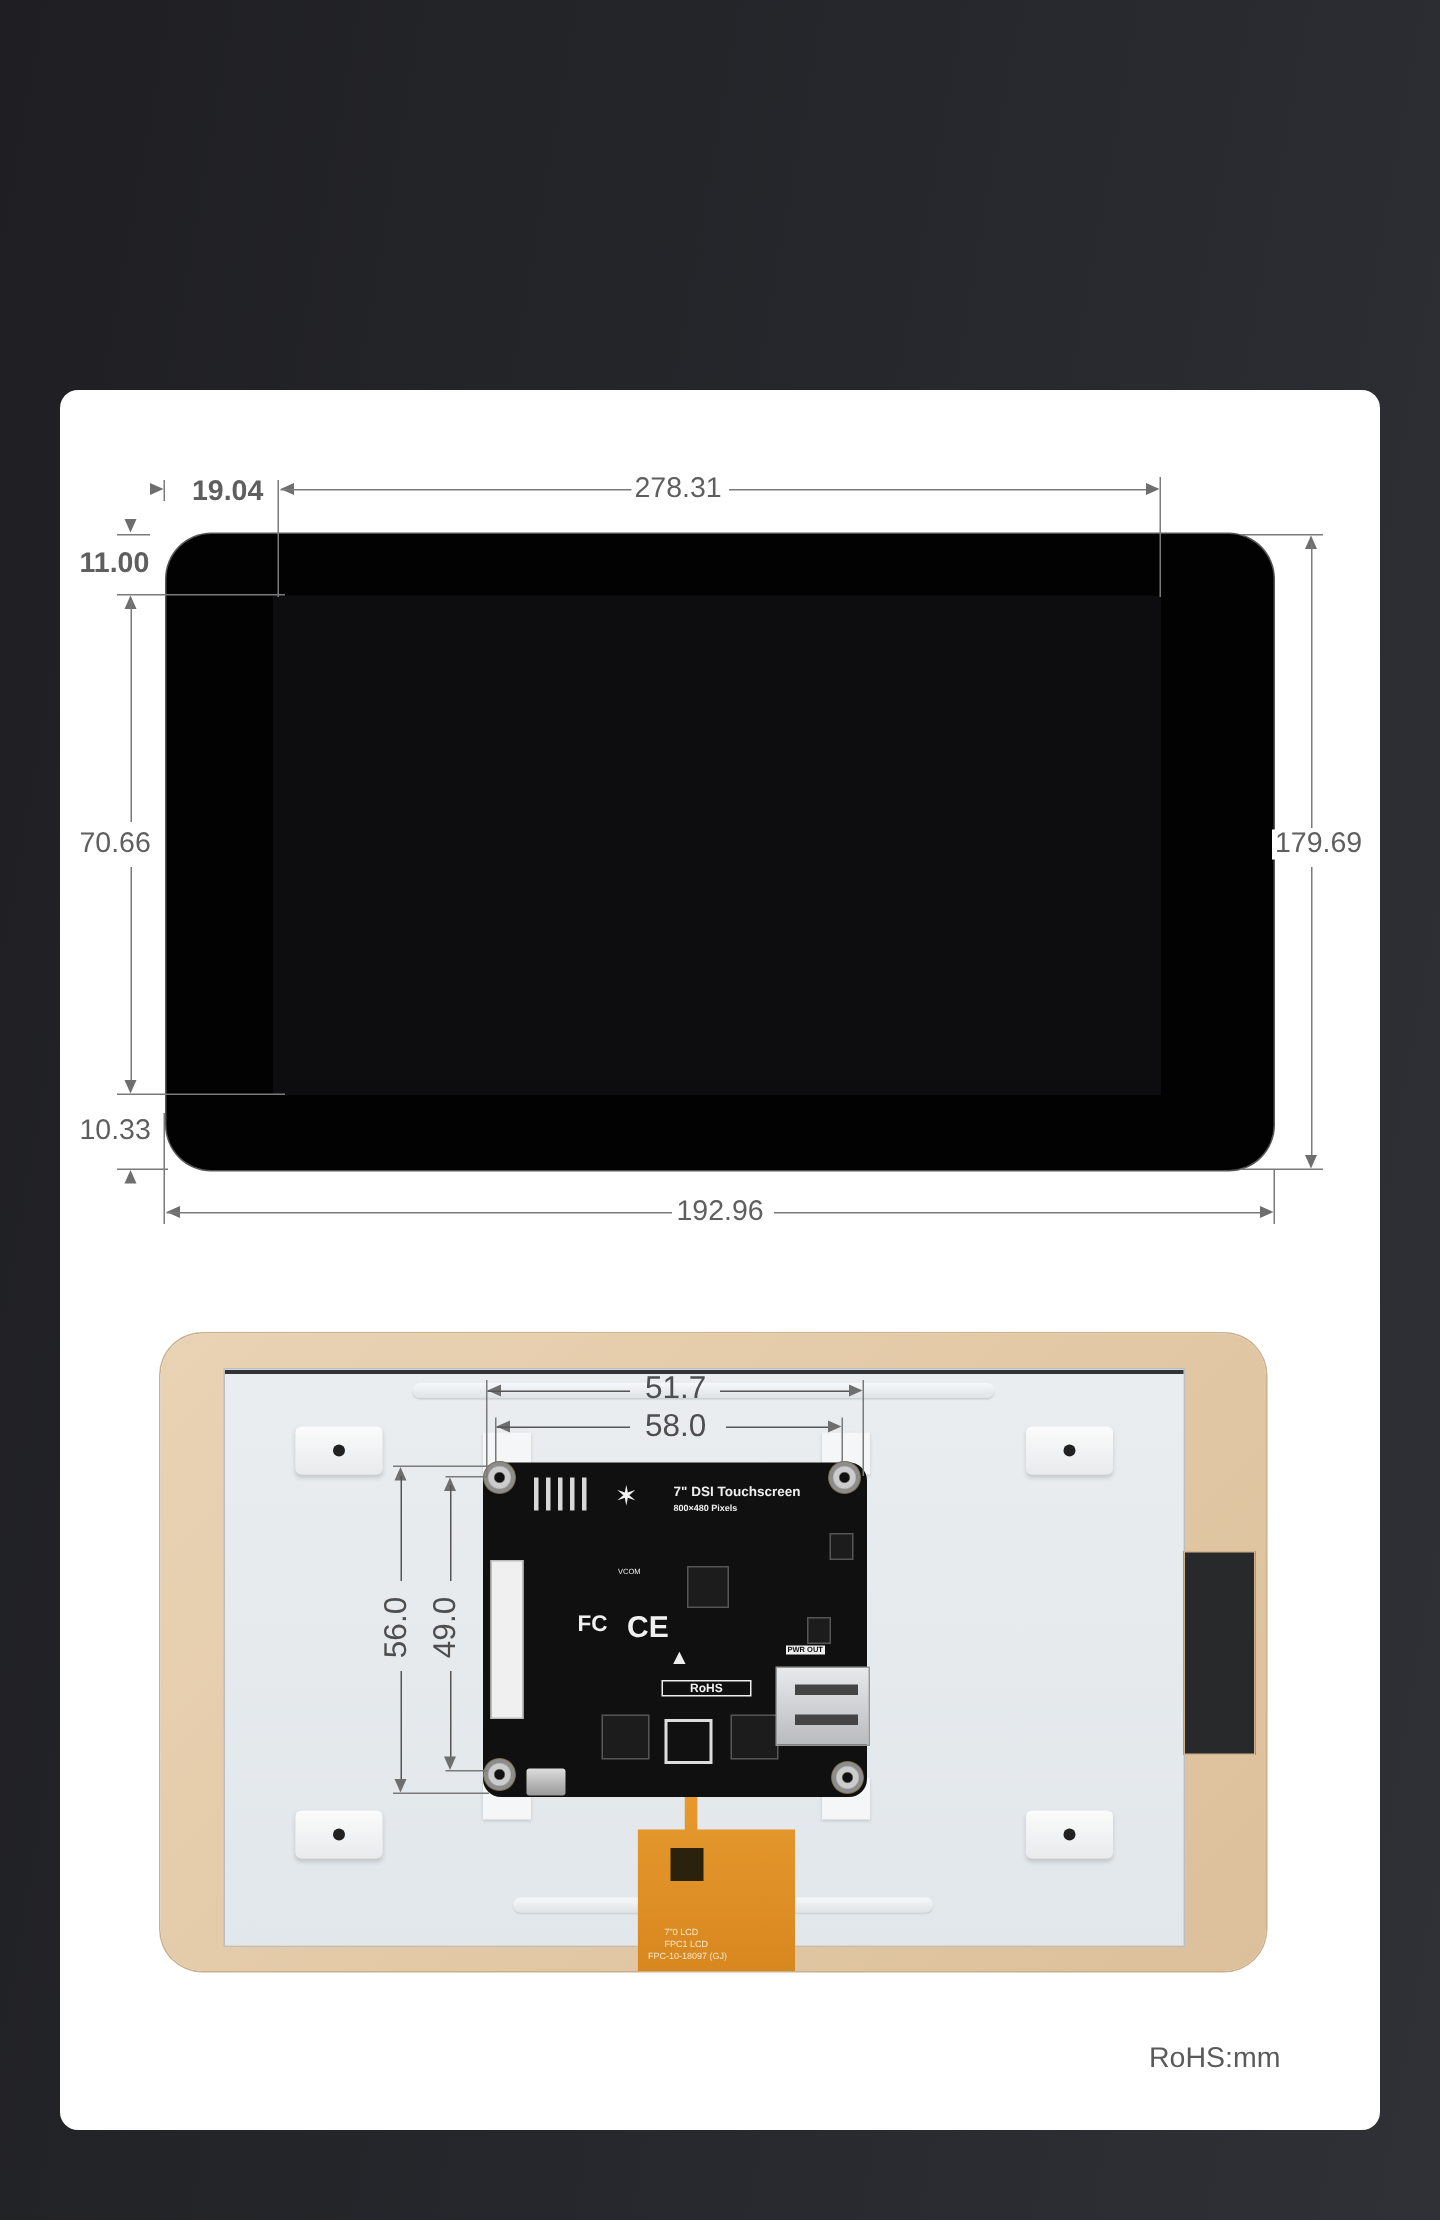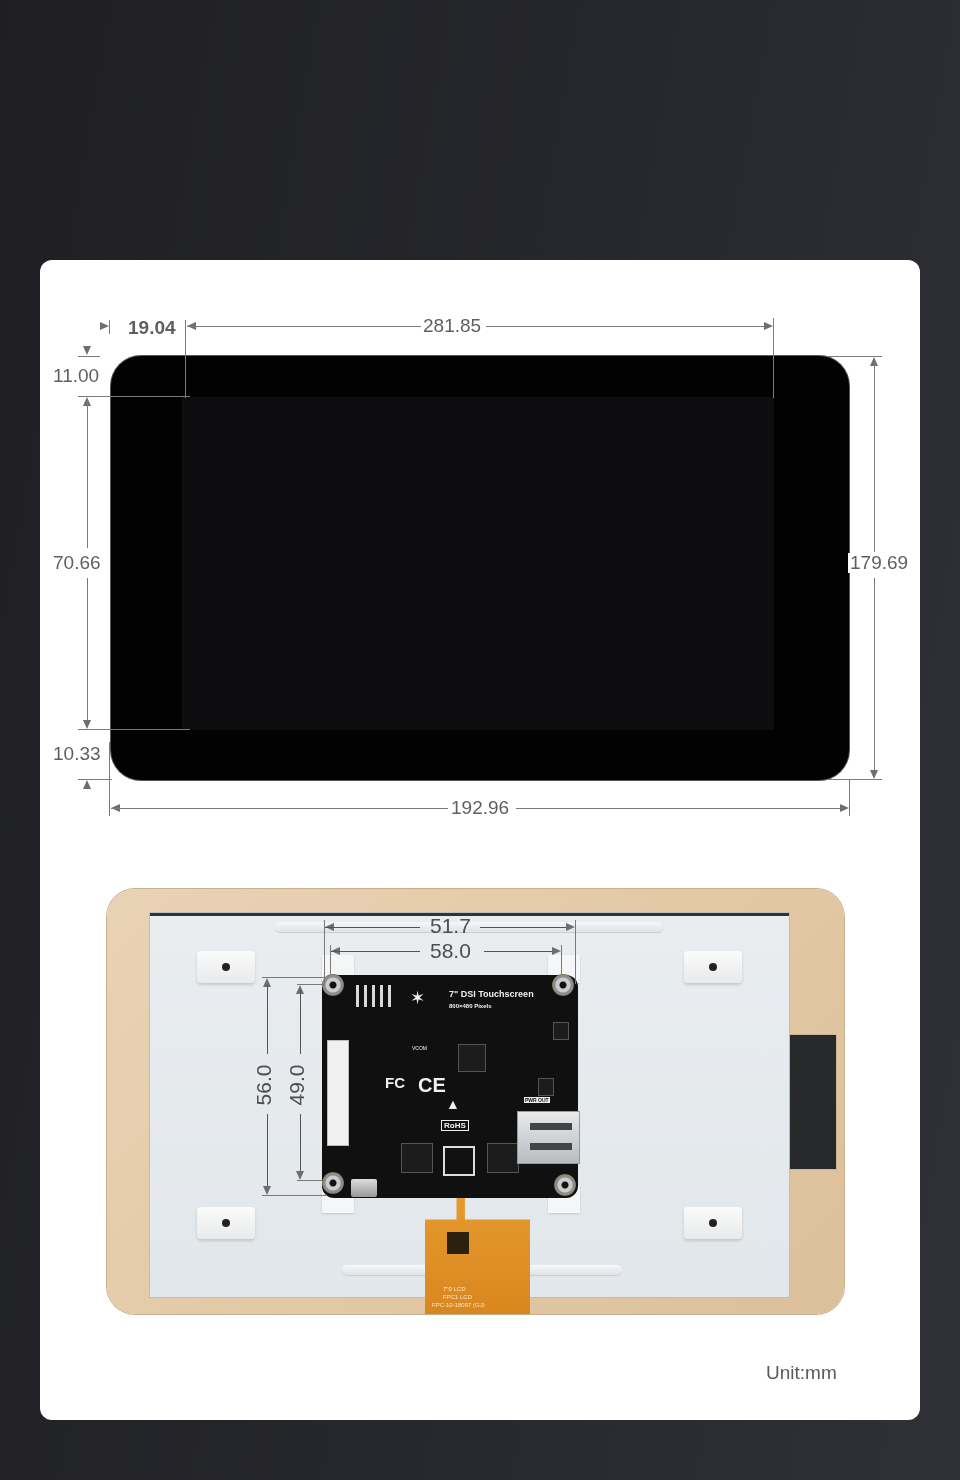--- a/index.html
+++ b/index.html
@@ -108,33 +108,33 @@
 
 <div class="vline" style="left:109px; top:320px; height:14px;"></div>
 <div class="vline" style="left:185px; top:320px; height:78px;"></div>
 <div class="vline" style="left:773px; top:318px; height:80px;"></div>
 <div class="arrow-r" style="left:100px; top:322px;"></div>
 <div class="arrow-l" style="left:187px; top:322px;"></div>
 <div class="hline" style="left:187px; top:326px; width:235px;"></div>
 <div class="hline" style="left:486px; top:326px; width:280px;"></div>
 <div class="arrow-r" style="left:764px; top:322px;"></div>
 <div class="dim-text" style="left:126px; top:318px;font-weight:bold;">19.04</div>
-<div class="dim-text" style="left:421px; top:316px;">281.85</div>
+<div class="dim-text" style="left:421px; top:316px;">278.31</div>
 
 <div class="hline" style="left:78px; top:356px; width:22px;"></div>
 <div class="hline" style="left:78px; top:396px; width:112px;"></div>
 <div class="hline" style="left:78px; top:729px; width:112px;"></div>
 <div class="hline" style="left:78px; top:779px; width:34px;"></div>
 <div class="arrow-d" style="left:83px; top:346px;"></div>
 <div class="arrow-u" style="left:83px; top:397px;"></div>
 <div class="vline" style="left:87px; top:400px; height:148px;"></div>
 <div class="vline" style="left:87px; top:578px; height:145px;"></div>
 <div class="arrow-d" style="left:83px; top:720px;"></div>
 <div class="arrow-u" style="left:83px; top:780px;"></div>
-<div class="dim-text" style="left:51px; top:366px;">11.00</div>
+<div class="dim-text" style="left:51px; top:366px;font-weight:bold;">11.00</div>
 <div class="dim-text" style="left:51px; top:553px;">70.66</div>
 <div class="dim-text" style="left:51px; top:744px;">10.33</div>
 
 <div class="hline" style="left:828px; top:356px; width:54px;"></div>
 <div class="hline" style="left:828px; top:779px; width:54px;"></div>
 <div class="arrow-u" style="left:870px; top:357px;"></div>
 <div class="vline" style="left:874px; top:362px; height:190px;"></div>
 <div class="vline" style="left:874px; top:578px; height:196px;"></div>
 <div class="arrow-d" style="left:870px; top:770px;"></div>
 <div class="dim-text" style="left:848px; top:553px;">179.69</div>
@@ -197,21 +197,21 @@
 
 <div class="chip" style="left:458px; top:1044px; width:26px; height:26px;"></div>
 <div class="chip" style="left:401px; top:1143px; width:30px; height:28px;"></div>
 <div class="chip" style="left:487px; top:1143px; width:30px; height:28px;"></div>
 <div class="chip" style="left:553px; top:1022px; width:14px; height:16px;"></div>
 <div class="chip" style="left:538px; top:1078px; width:14px; height:16px;"></div>
 
 <div class="pcb-label" style="left:385px; top:1074px; font-size:15px;">FC</div>
 <div class="pcb-label" style="left:418px; top:1074px; font-size:20px;">CE</div>
 <div class="abs" style="left:446px; top:1096px; color:#eee; font-size:14px;">▲</div>
-<div class="pcb-label" style="left:441px; top:1120px; font-size:8px; border:1px solid #eee; padding:0 2px;">RoHS</div>
+<div class="pcb-label" style="left:441px; top:1120px; font-size:8px; border:1px solid #eee; padding:0 18px;">RoHS</div>
 <div class="pcb-label" style="left:524px; top:1097px; font-size:5px; background:#eee; color:#111; padding:0 1px;">PWR OUT</div>
 
 <div class="fpc-connector"></div>
 <div class="abs" style="left:443px; top:1146px; width:28px; height:26px; border:2px solid #ddd; background:#111;"></div>
 <div class="abs" style="left:351px; top:1179px; width:26px; height:18px; background:linear-gradient(#ddd,#999); border-radius:2px;"></div>
 
 <div class="usb">
   <div class="tongue" style="top:11px;"></div>
   <div class="tongue" style="top:31px;"></div>
 </div>
@@ -239,13 +239,13 @@
 <div class="vline" style="left:267px; top:984px; height:70px; background:#555;"></div>
 <div class="vline" style="left:267px; top:1114px; height:76px; background:#555;"></div>
 <div class="arrow-d" style="left:263px; top:1186px;"></div>
 <div class="arrow-u" style="left:296px; top:985px;"></div>
 <div class="vline" style="left:300px; top:990px; height:64px; background:#555;"></div>
 <div class="vline" style="left:300px; top:1114px; height:62px; background:#555;"></div>
 <div class="arrow-d" style="left:296px; top:1171px;"></div>
 <div class="dim-text" style="left:242px; top:1075px; font-size:21px; color:#4e4e4e; background:transparent; transform:rotate(-90deg); transform-origin:center;">56.0</div>
 <div class="dim-text" style="left:275px; top:1075px; font-size:21px; color:#4e4e4e; background:transparent; transform:rotate(-90deg); transform-origin:center;">49.0</div>
 
-<div class="unit-label">Unit:mm</div>
+<div class="unit-label">RoHS:mm</div>
 
 </body></html>

